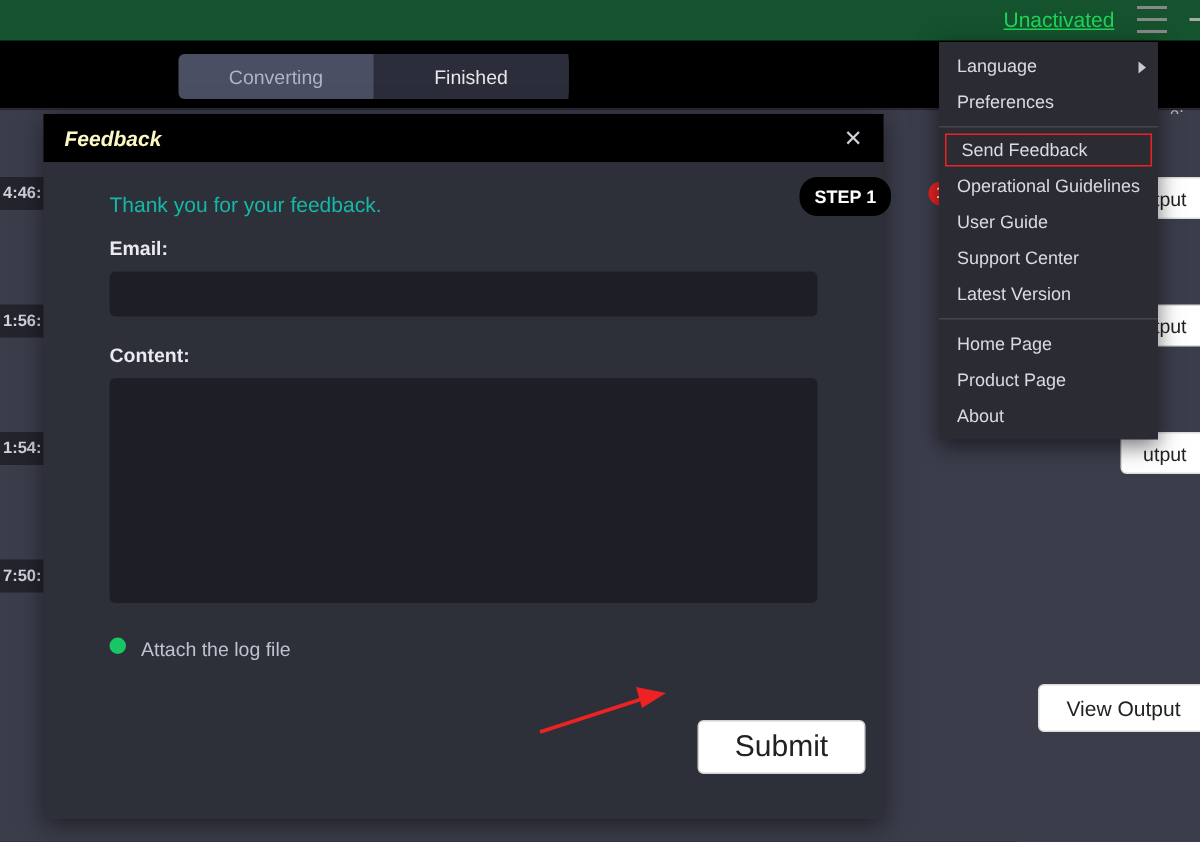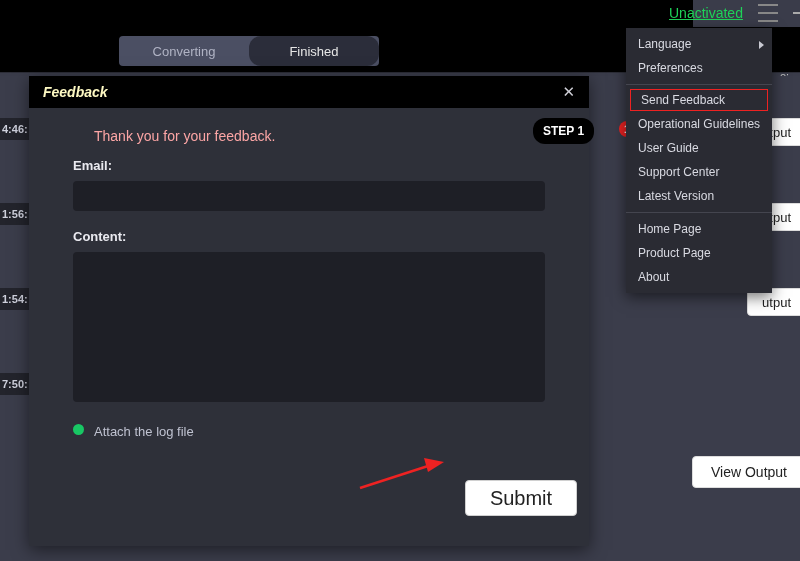--- a/index.html
+++ b/index.html
@@ -1,47 +1,47 @@
 <!DOCTYPE html>
 <html><head>
 <meta charset="utf-8">
 <style>
   * { box-sizing: border-box; margin: 0; padding: 0; font-family: Arial, sans-serif; }
   body { width: 800px; height: 561px; background: #3a3c4a; overflow: hidden; position: relative; }
 
   
-  .topbar { position: absolute; top: 0; left: 0; width: 693px; height: 28px; background: #000000; }
+  .topbar { position: absolute; top: 0; left: 0; width: 800px; height: 28px; background: #14532d; }
   .unactivated { position: absolute; top: 5px; left: 669px; color: #1fd359; text-decoration: underline; font-size: 14px; }
   .hamburger { position: absolute; top: 4px; left: 758px; width: 20px; height: 18px; display: flex; flex-direction: column; justify-content: space-between; }
   .hamburger span { display: block; height: 2px; background: #888; width: 100%; }
   .wmin { position: absolute; top: 12px; left: 793px; width: 14px; height: 2px; background: #aaa; }
 
   
   .tabstrip { position: absolute; top: 27px; left: 0; width: 800px; height: 46px; background: #000; border-bottom: 1px solid #2c2d37; }
   .tabs { position: absolute; left: 119px; top: 9px; width: 260px; height: 30px; background: #4b4f63; border-radius: 4px; display: flex; }
-  .tab { flex: 1; display: flex; align-items: center; justify-content: center; font-size: 13px; color: #b0b3c4; border-radius: 12px; }
+  .tab { flex: 1; display: flex; align-items: center; justify-content: center; font-size: 13px; color: #b0b3c4; border-radius: 0; }
   .tab.finished { background: #2b2d3a; color: #e6e6e6; }
   .outtext { position: absolute; top: 43px; left: 780px; font-size: 11px; color: #bbb; }
 
   
   .listarea { position: absolute; top: 76px; left: 0; width: 800px; height: 485px; background: #3b3d4b; }
   .row { position: absolute; left: 0; width: 800px; height: 60px; }
   .row1 { top: 20px; } .row2 { top: 105px; } .row3 { top: 190px; } .row4 { top: 275px; }
   .tstrip { position: absolute; left: 0; top: 22px; width: 50px; height: 22px; background: #23242c; color: #cfd1dd; font-size: 11px; line-height: 22px; padding-left: 2px; overflow: hidden; white-space: nowrap; font-weight: bold; }
   .outputbtn { position: absolute; right: -6px; top: 22px; height: 28px; background: #fff; color: #222; font-size: 13px; padding: 0 14px; border-radius: 4px; border: 1px solid #ddd; display: flex; align-items: center; overflow: hidden; }
   .viewoutput { position: absolute; right: -6px; top: 20px; height: 32px; background: #fff; color: #222; font-size: 14px; padding: 0 18px; border-radius: 4px; border: 1px solid #ddd; display: flex; align-items: center; }
   .rowV { position: absolute; left: 0; top: 360px; width: 800px; }
 
   
   .dialog { position: absolute; left: 29px; top: 76px; width: 560px; height: 470px; background: #2e3039; color: #d9dbe5; box-shadow: 0 4px 16px rgba(0,0,0,.5); }
   .dlg-titlebar { height: 32px; background: #000; display: flex; align-items: center; padding: 0 14px; justify-content: space-between; }
   .dlg-title { color: #fef9c3; font-size: 14px; font-style: italic; font-weight: 600; }
   .dlg-close { color: #d0d0d8; font-size: 15px; cursor: pointer; }
   .dlg-body { padding: 20px 44px 10px 44px; }
-  .thanks { font-size: 14px; color: #fca5a5; margin-bottom: 14px; margin-left: 21px; }
+  .thanks { font-size: 14px; color: #14b8a6; margin-bottom: 14px; }
   .lbl { font-size: 13px; font-weight: bold; color: #eaeaf0; margin-bottom: 8px; }
   .emailfield { width: 100%; height: 30px; background: #1e1f26; border: none; border-radius: 4px; color: #ddd; padding: 0 8px; margin-bottom: 18px; }
   .contentfield { width: 100%; height: 150px; background: #1e1f26; border: none; border-radius: 4px; color: #ddd; padding: 8px; resize: none; margin-bottom: 18px; }
   .attach { display: flex; align-items: flex-start; gap: 10px; font-size: 13px; color: #bfc2d0; }
   .dot { width: 11px; height: 11px; border-radius: 50%; background: #18c764; }
   .submit { position: absolute; left: 436px; bottom: 30px; width: 112px; height: 36px; background: #fff; color: #222; font-size: 20px; border: 1px solid #d0d0d0; border-radius: 4px; display: flex; align-items: center; justify-content: center; }
 
   
   .step1 { position: absolute; left: 533px; top: 118px; height: 26px; background: #000; color: #fff; font-size: 12px; font-weight: bold; padding: 0 10px; display: flex; align-items: center; border-radius: 12px; }
   .badge1 { position: absolute; left: 619px; top: 121px; width: 16px; height: 16px; border-radius: 50%; background: #e22; color: #fff; font-size: 11px; font-weight: bold; display: flex; align-items: center; justify-content: center; }

